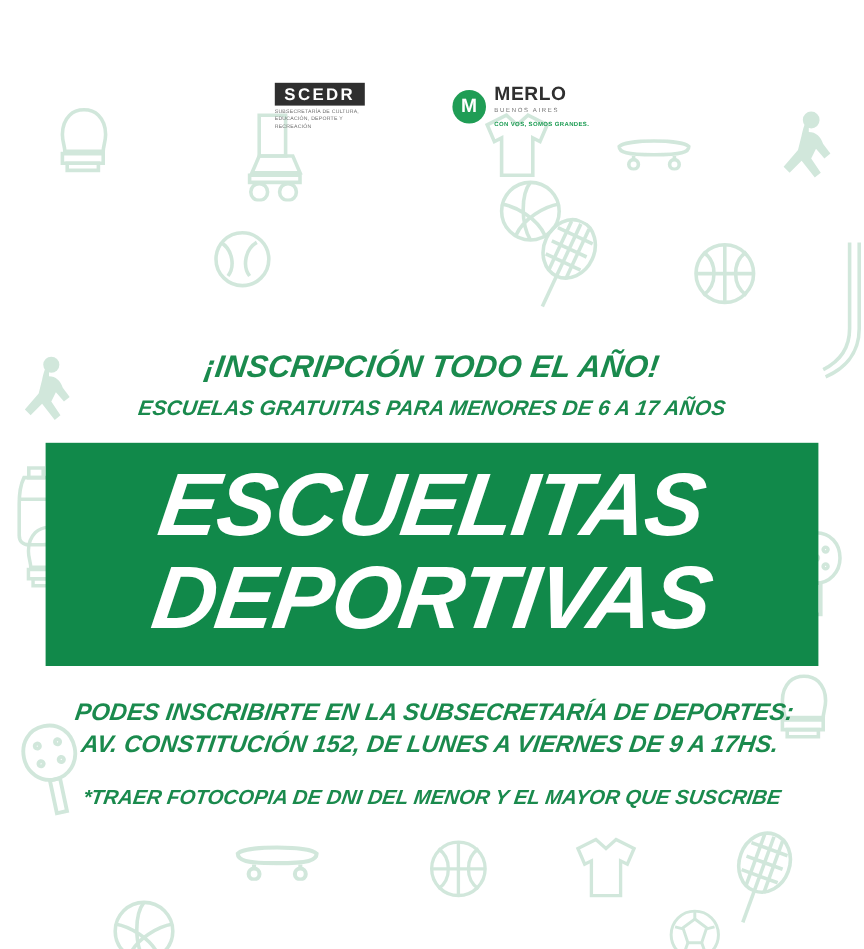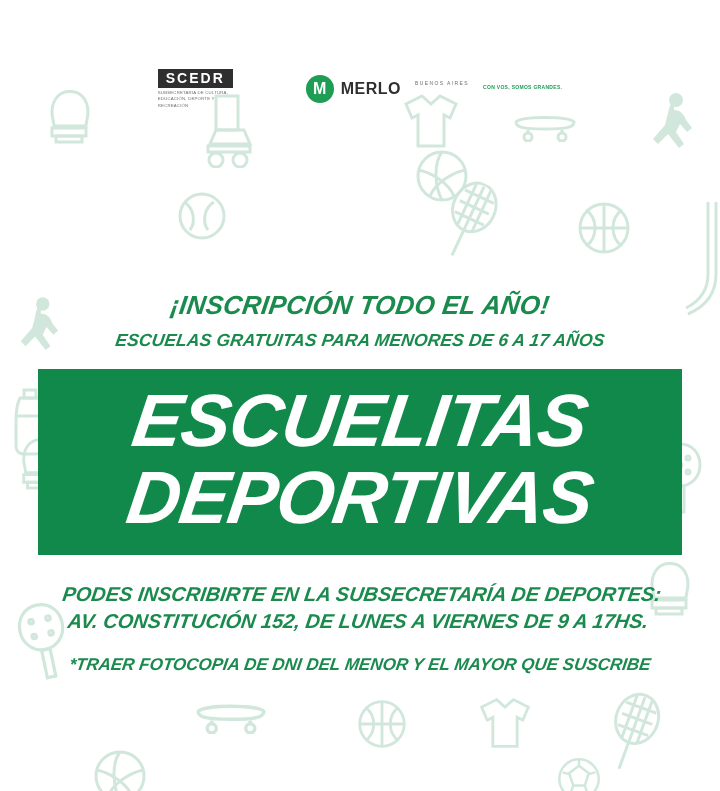--- a/index.html
+++ b/index.html
@@ -108,21 +108,21 @@
     height: 28px;
     border-radius: 50%;
     background: #1f9d55;
     color: #fff;
     display: flex;
     align-items: center;
     justify-content: center;
     font-weight: bold;
     font-size: 16px;
   }
-  .merlo-wrap { display: flex; gap: 14px; }
+  .merlo-wrap { display: flex; flex-direction: column; gap: 3px; }
   .merlo-name {
     font-size: 16px;
     font-weight: bold;
     color: #2f2f2f;
     line-height: 1;
     letter-spacing: .5px;
   }
   .merlo-prov {
     font-size: 5px;
     color: #6f6f6f;

